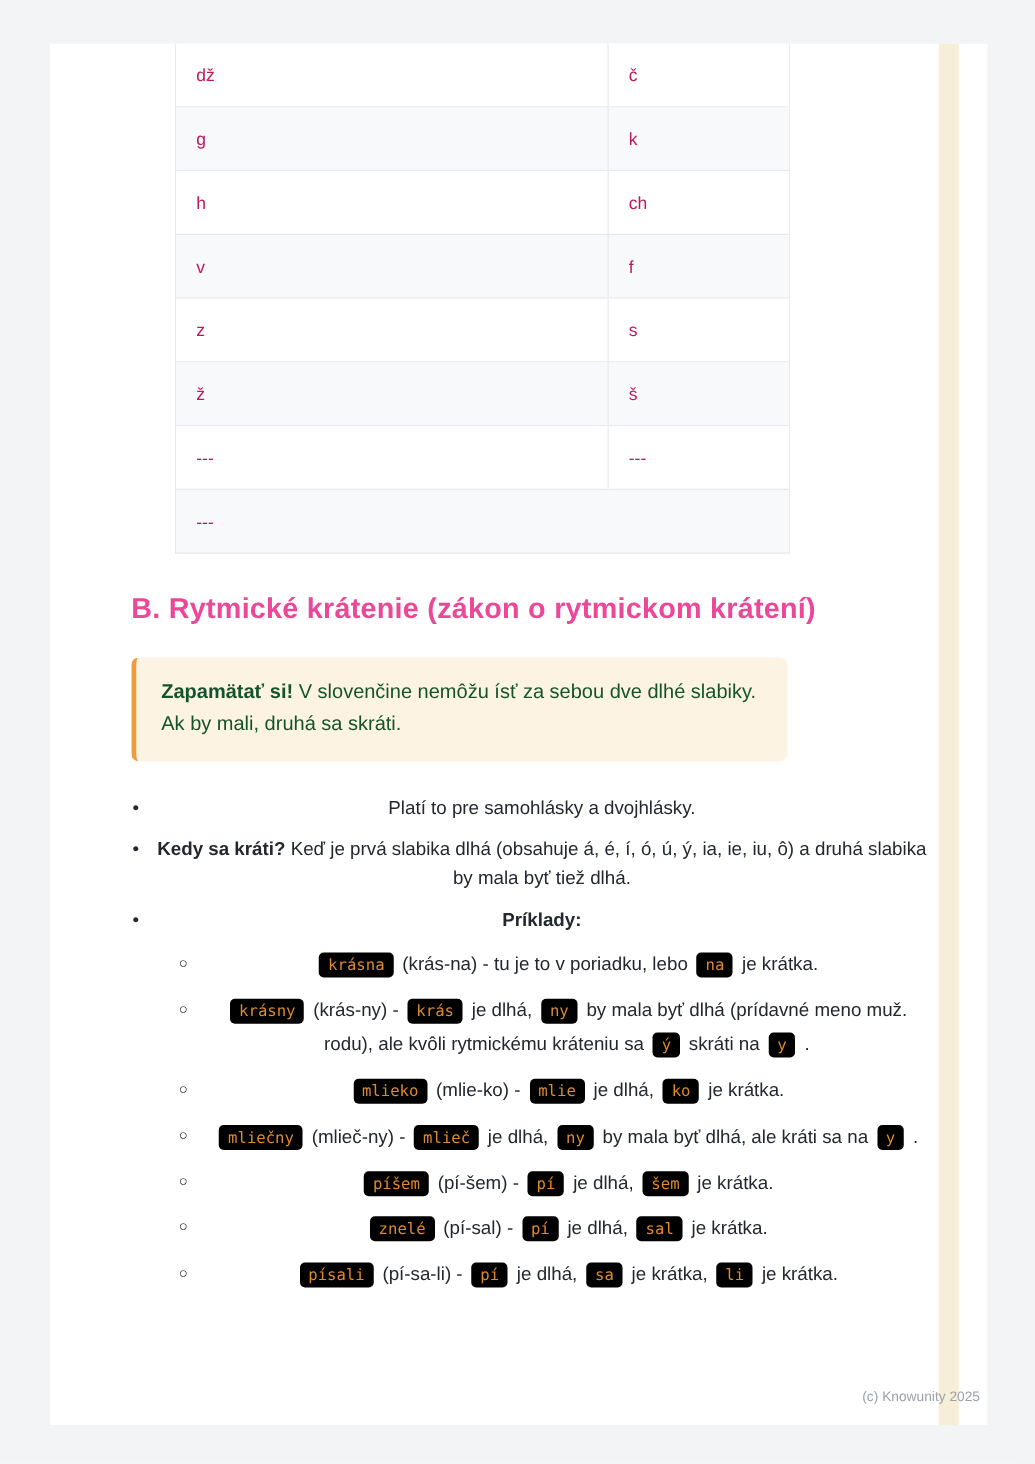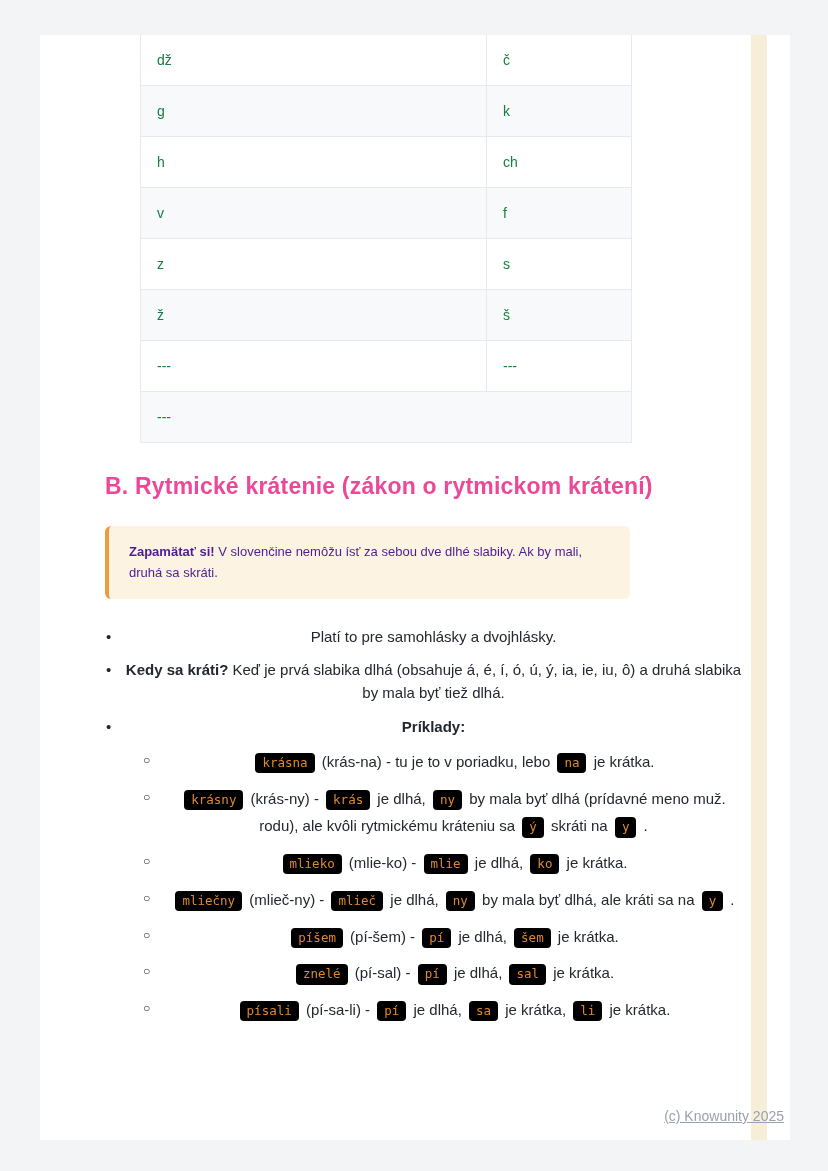--- a/index.html
+++ b/index.html
@@ -13,56 +13,56 @@
     background:#ffffff;
   }
   .edge-strip{
     position:absolute;top:0;left:711px;width:16px;height:1105px;
     background:#f7eed8;z-index:1;
   }
   
   .ztable{
     margin-left:100px;width:492px;box-sizing:border-box;
     border-left:1px solid #e7e9ee;border-right:1px solid #e7e9ee;
-    font-size:14px;color:#15803d;
+    font-size:14px;color:#be185d;
   }
   .trow{display:flex;border-bottom:1px solid #e7e9ee;background:#ffffff;}
   .trow:nth-child(even){background:#f8f9fb;}
   .tcell{padding:17px 16px;box-sizing:border-box;}
   .tcell.left{width:346px;border-right:1px solid #e7e9ee;}
   .tcell.right{flex:1;}
   
   .heading{
     margin:30px 60px 0 65px;font-size:23px;font-weight:bold;
     color:#ec4899;letter-spacing:.2px;
   }
   
   .callout{
     margin:26px 160px 0 65px;background:#fdf3e2;
     border-left:4px solid #ef9c40;border-radius:6px;
-    padding:15px 20px;font-size:13px;color:#4c1d95;line-height:1.65;
+    padding:15px 20px;font-size:16px;color:#14532d;line-height:1.65;
     box-sizing:border-box;
   }
   
   .content{margin:26px 45px 0 65px;font-size:15px;color:#23272f;}
   ul.blist{list-style:none;margin:0;padding:0;}
   ul.blist>li{position:relative;padding-left:17px;margin-bottom:10px;line-height:1.55;text-align:center;}
   ul.blist>li::before{content:"•";position:absolute;left:1px;top:0;color:#23272f;}
   ul.sublist{list-style:none;margin:10px 0 0 21px;padding:0;}
   ul.sublist>li{position:relative;padding-left:19px;margin-bottom:9px;line-height:1.85;}
   ul.sublist>li::before{content:"○";position:absolute;left:0;top:1px;font-size:12px;color:#23272f;}
   .chip{
     display:inline-block;background:#000000;color:#df8a2d;
     font-family:"DejaVu Sans Mono",monospace;font-size:12.5px;
     line-height:1.45;padding:1px 7px;border-radius:4px;margin:0 3px;
     vertical-align:baseline;
   }
   .footer{
-    position:absolute;right:6px;bottom:16px;font-size:14px;
-    color:#9aa1ac;z-index:3;text-decoration:underline;
+    position:absolute;right:6px;bottom:16px;font-size:11px;
+    color:#9aa1ac;z-index:3;
   }
   b{font-weight:bold;}
 </style>
 </head>
 <body>
 
 <div class="card">
 
   <div class="ztable">
       <div class="trow">

